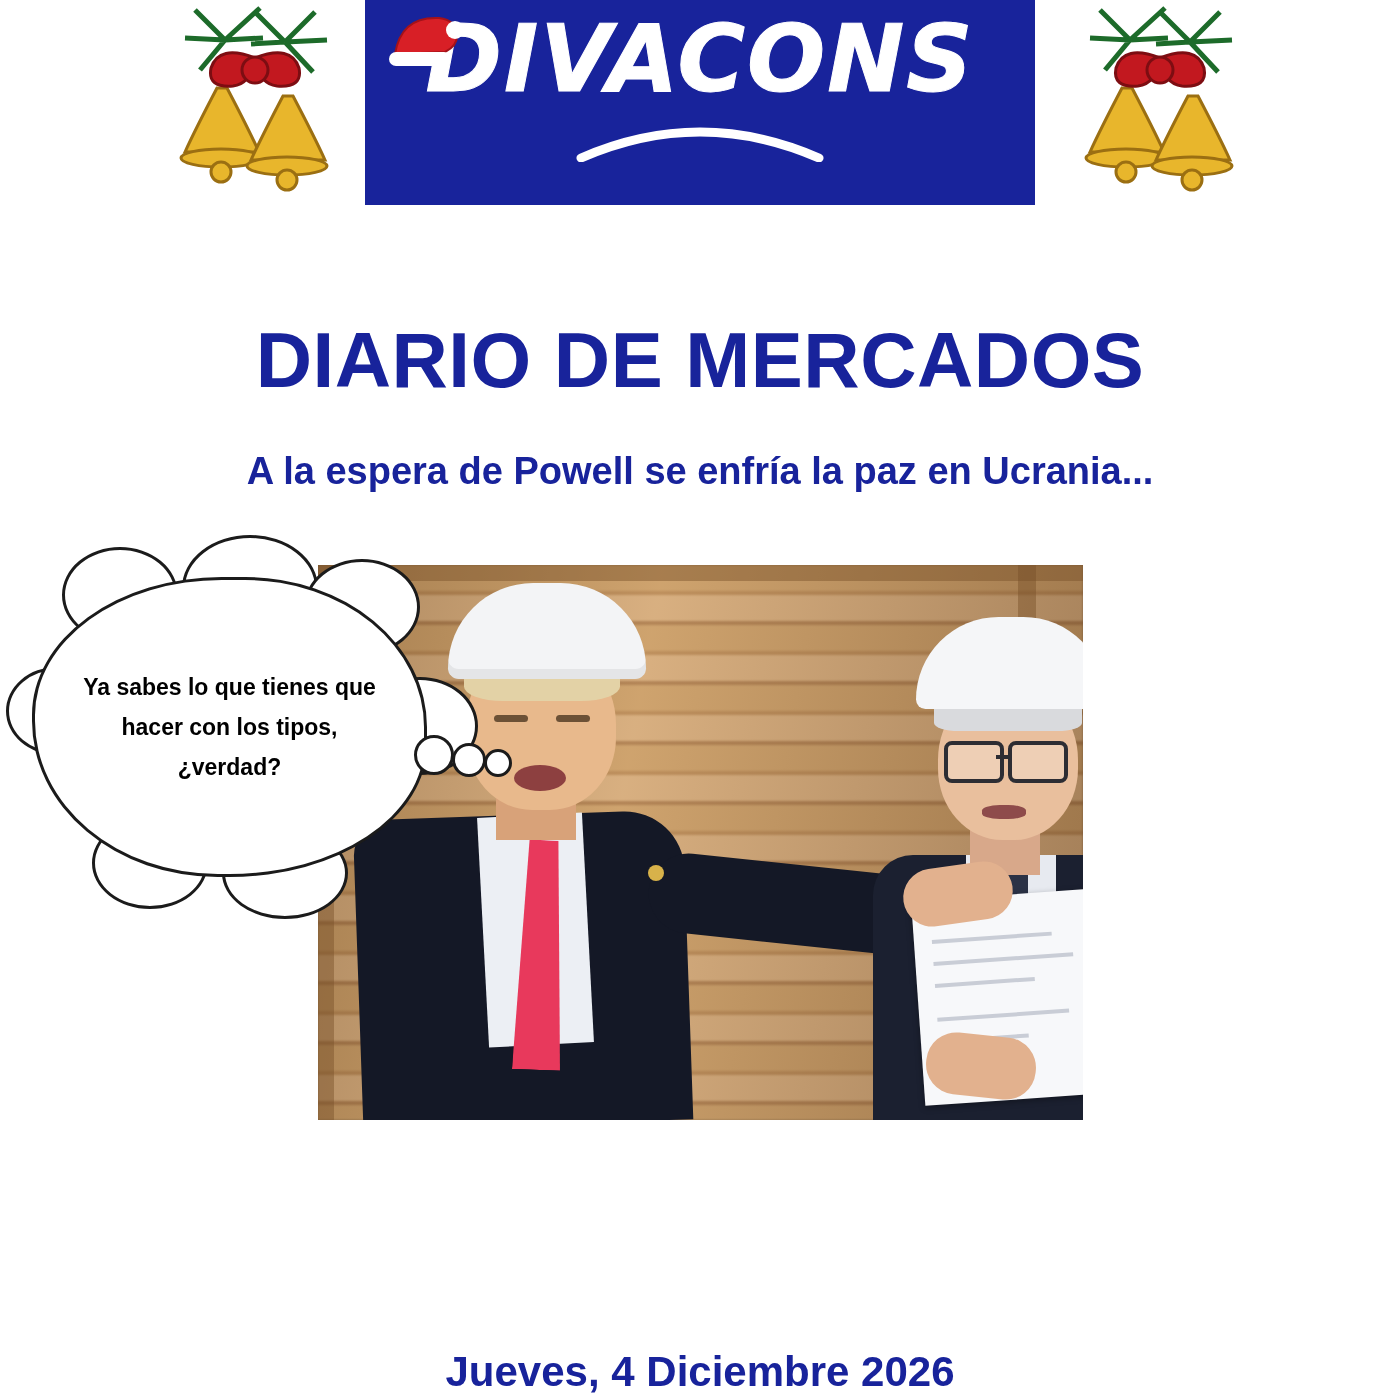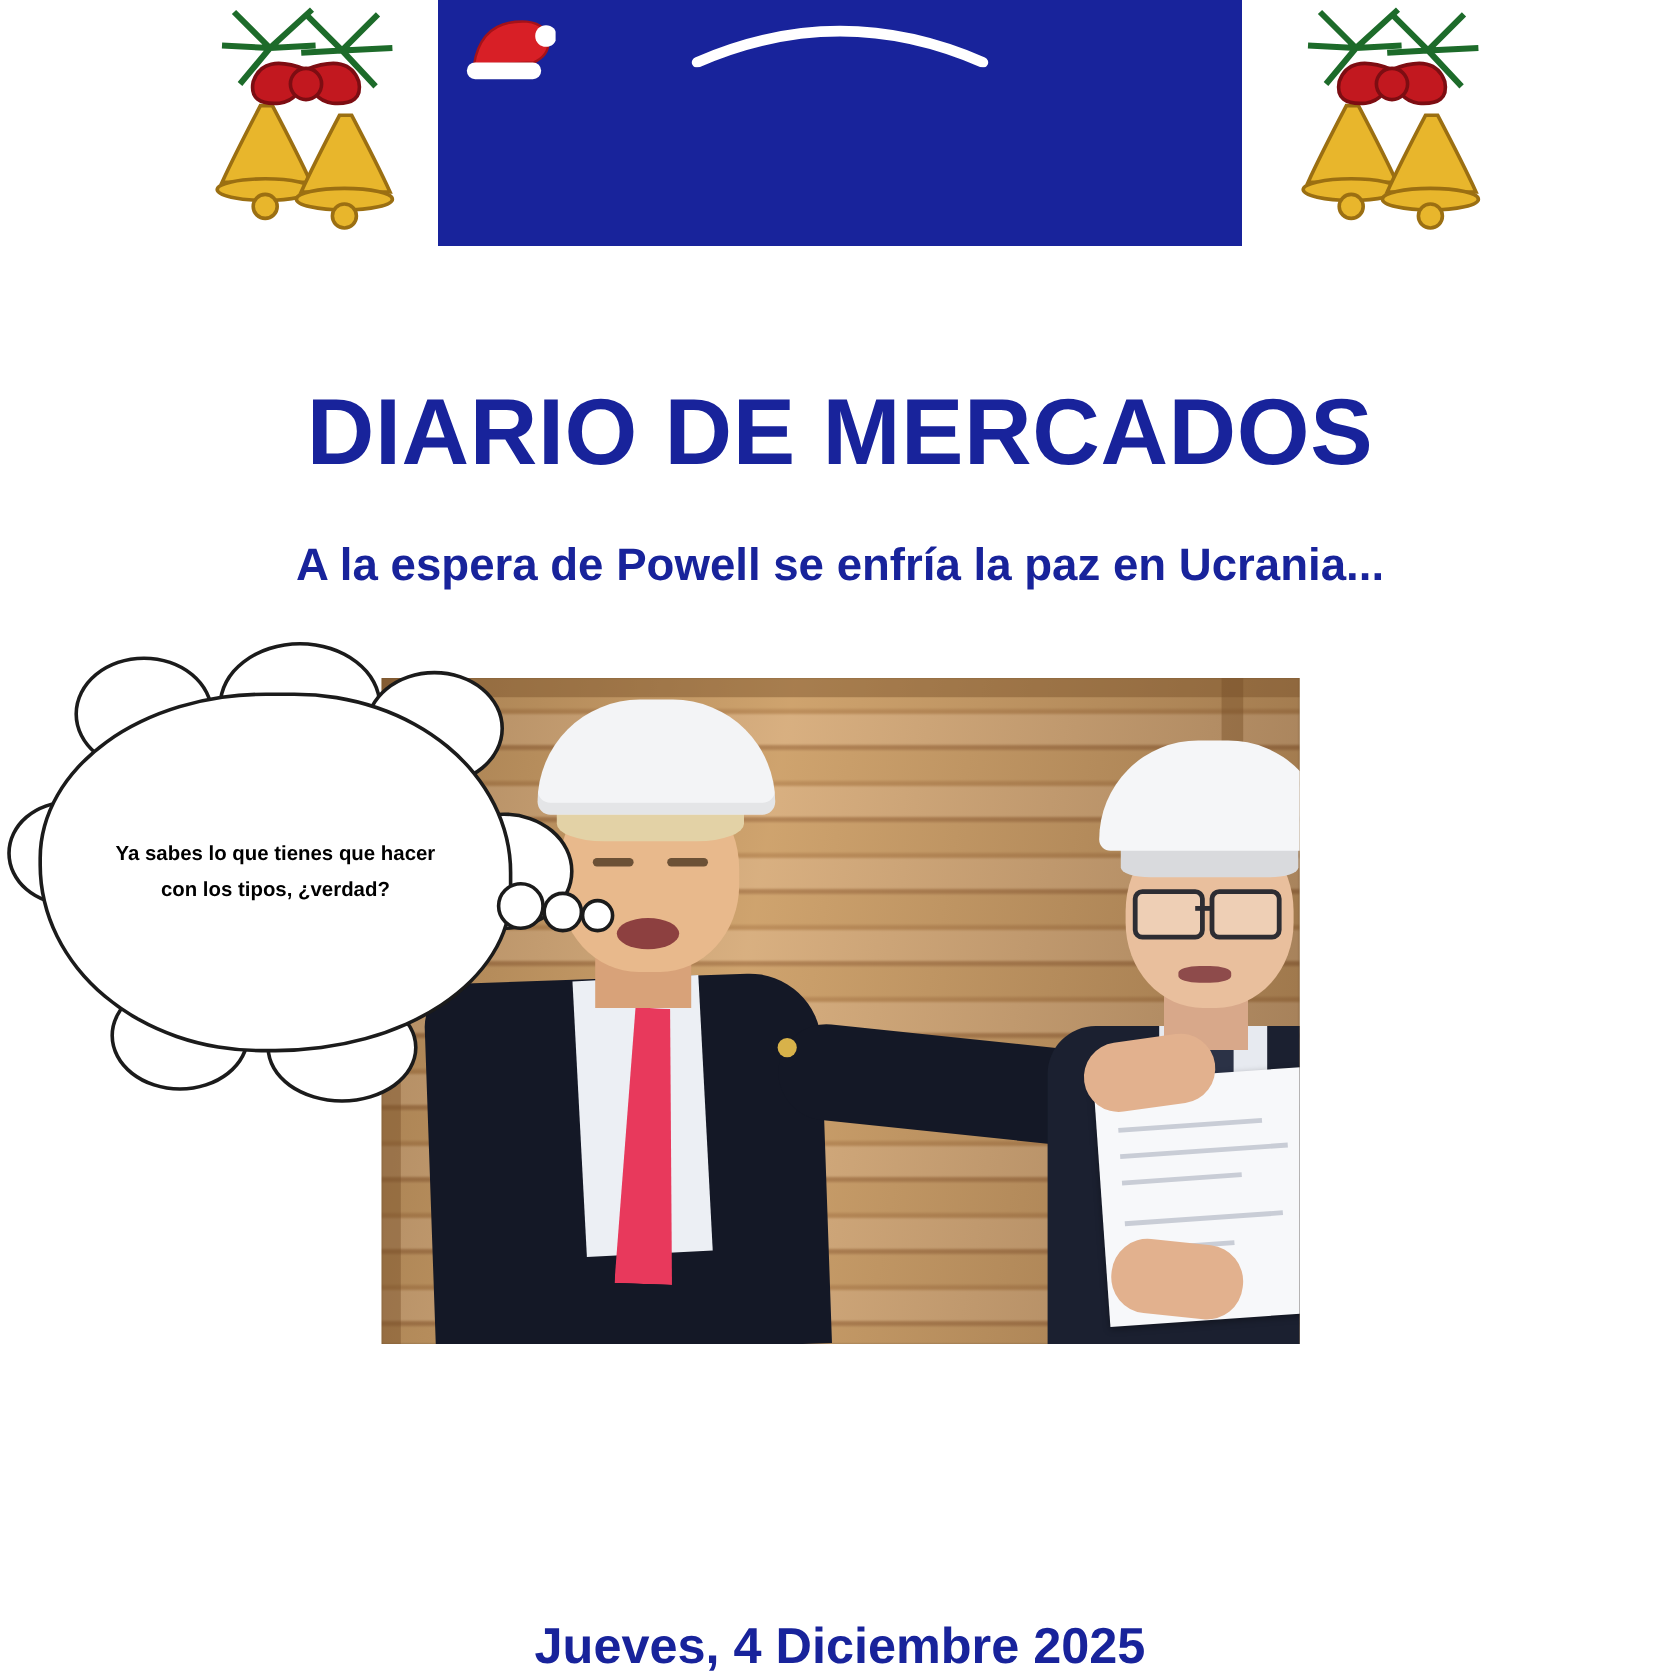--- a/index.html
+++ b/index.html
@@ -335,21 +335,21 @@
     left: 32px;
     top: 12px;
     width: 395px;
   }
   .bubble-left .cloud {
     width: 395px;
     height: 300px;
     display: flex;
     align-items: center;
     justify-content: center;
-    font-size: 17px;
+    font-size: 23px;
     padding: 0 44px;
     box-sizing: border-box;
   }
   .bubble-right {
     left: 1075px;
     top: 18px;
     width: 290px;
   }
   .bubble-right .cloud {
     width: 290px;
@@ -415,20 +415,21 @@
   </div>
 
   <div class="logo-box">
     <div class="santa-hat">
       <svg width="78" height="62" viewBox="0 0 78 62" aria-hidden="true">
         <path d="M10 44 q6 -38 44 -36 q18 2 18 18 q0 10 -12 16 z" fill="#d81f26" stroke="#a41219" stroke-width="2"></path>
         <rect x="4" y="42" width="62" height="14" rx="7" fill="#ffffff"></rect>
         <circle cx="70" cy="20" r="9" fill="#ffffff"></circle>
       </svg>
     </div>
+    <div class="logo-word">DIVACONS</div>
     <div class="logo-arc">
       <svg width="250" height="46" viewBox="0 0 250 46" aria-hidden="true">
         <path d="M6 42 Q125 -10 244 42" fill="none" stroke="#ffffff" stroke-width="9" stroke-linecap="round"></path>
       </svg>
     </div>
   </div>
 
   <div class="bells right">
     <svg width="200" height="200" viewBox="0 0 200 200" aria-hidden="true">
       <g stroke="#1d6b2a" stroke-width="5" fill="none">
@@ -512,13 +513,13 @@
     <div class="lobe" style="width:110px;height:86px;left:60px;top:240px;"></div>
     <div class="lobe" style="width:120px;height:86px;left:190px;top:250px;"></div>
     <div class="cloud">Ya sabes lo que tienes que hacer con los tipos, ¿verdad?</div>
     <div class="tail-dot" style="width:34px;height:34px;left:382px;top:158px;"></div>
     <div class="tail-dot" style="width:28px;height:28px;left:420px;top:166px;"></div>
     <div class="tail-dot" style="width:22px;height:22px;left:452px;top:172px;"></div>
   </div>
 
 </div>
 
-<div class="date">Jueves, 4 Diciembre 2025</div>
+<div class="date">Jueves, 4 Diciembre 2026</div>
 
 </body></html>

